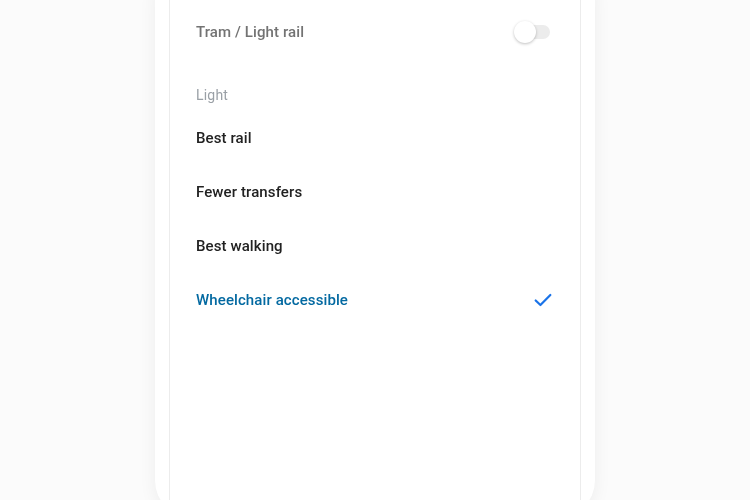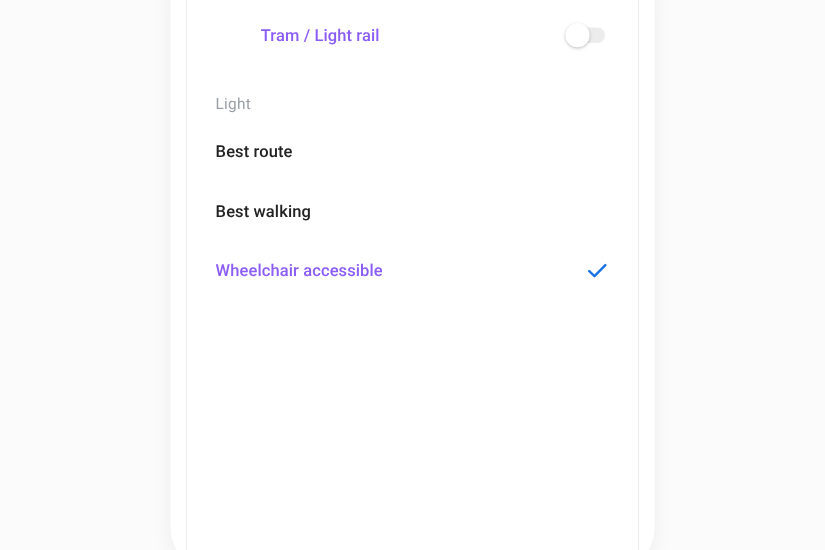--- a/index.html
+++ b/index.html
@@ -18,28 +18,28 @@
       position:absolute;
       left:14px; right:14px; top:-10px; bottom:18px;
       border:1px solid #ececec;
       background:#ffffff;
     }
     .content{ padding:0 26px; padding-top:0; }
     .row{
       display:flex; align-items:center; justify-content:space-between;
       height:54px;
     }
-    .row-label{ font-size:15px; font-weight:500; color:#8b5cf6; letter-spacing:.1px;margin-left:41px; }
+    .row-label{ font-size:15px; font-weight:500; color:#737373; letter-spacing:.1px; }
     .section-header{
       font-size:14px; color:#9aa0a6; font-weight:400; letter-spacing:.2px;
       padding-top:28px;
     }
     .option{ height:54px; display:flex; align-items:center; justify-content:space-between; cursor:pointer;}
     .option-label{ font-size:15px; font-weight:500; color:#222; letter-spacing:.1px;}
-    .option.selected .option-label{ color:#8b5cf6; }
+    .option.selected .option-label{ color:#0369a1; }
     
     .toggle{
       position:relative; width:40px; height:22px; cursor:pointer;
     }
     .toggle-track{
       position:absolute; left:4px; right:4px; top:4px; bottom:4px;
       background:#ececec; border-radius:12px;
     }
     .toggle-knob{
       position:absolute; left:0; top:0; width:22px; height:22px;
@@ -66,23 +66,26 @@
           <div class="toggle-track"></div>
           <div class="toggle-knob"></div>
         </div>
       </div>
 
       <div class="section-header">Light</div>
 
       <div style="height:8px"></div>
 
       <div class="option">
-        <span class="option-label">Best route</span>
+        <span class="option-label">Best rail</span>
       </div>
 
+      <div class="option">
+        <span class="option-label">Fewer transfers</span>
+      </div>
 
       <div class="option">
         <span class="option-label">Best walking</span>
       </div>
 
       <div class="option selected">
         <span class="option-label">Wheelchair accessible</span>
         <span class="check">
           <svg viewBox="0 0 24 24" fill="none" stroke="#1a73e8" stroke-width="2.4" stroke-linecap="round" stroke-linejoin="round">
             <polyline points="4 12.5 9.2 17.5 20 6.5"></polyline>

